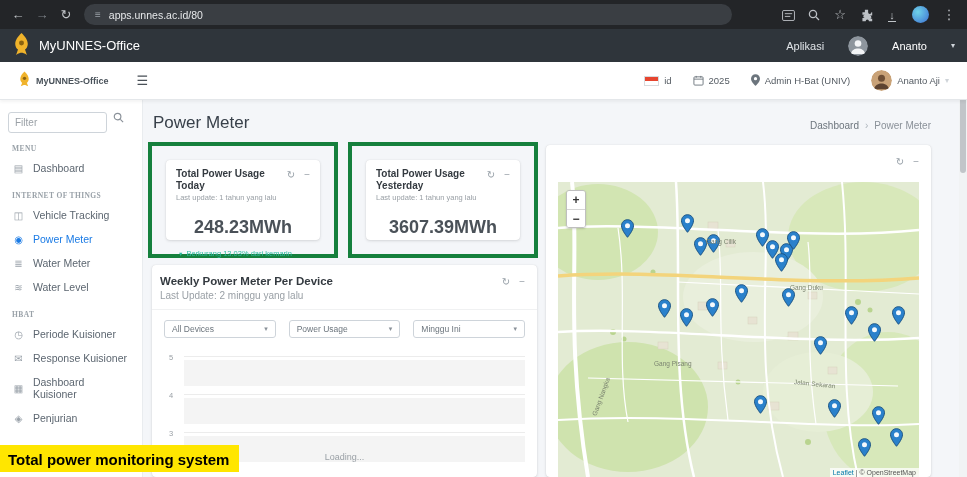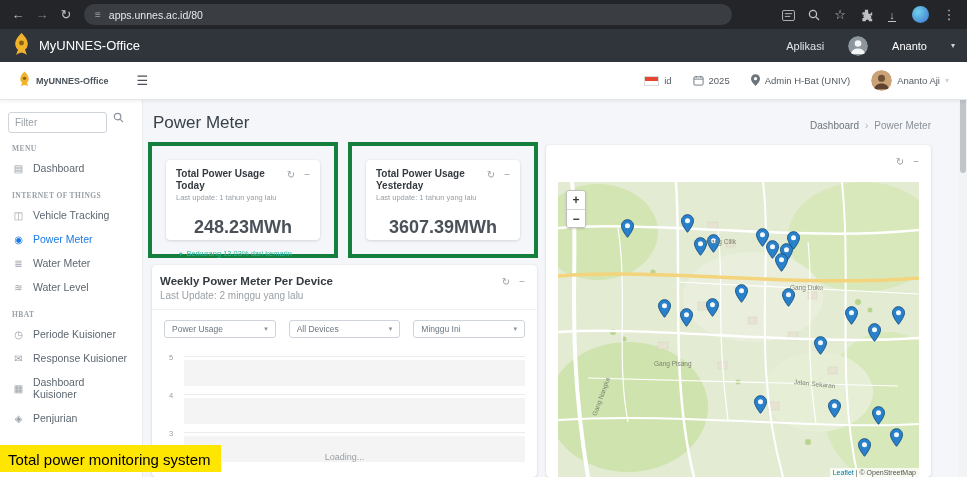--- a/index.html
+++ b/index.html
@@ -93,21 +93,21 @@
   .street { position:absolute; font-size:6.5px; color:#7b8470; white-space:nowrap; transform-origin:left center; }
   .zoomctl { position:absolute; left:8px; top:8px; width:20px; border:1px solid #bfbfbf; border-radius:3px; overflow:hidden; box-shadow:0 1px 2px rgba(0,0,0,.15); z-index:3; }
   .zbtn { width:100%; height:18px; background:#fff; font-size:12px; font-weight:bold; color:#333; text-align:center; line-height:18px; }
   .zbtn + .zbtn { border-top:1px solid #d5d5d5; }
   .attrib { position:absolute; right:0; bottom:0; background:rgba(255,255,255,.75); font-size:7px; color:#555; padding:1px 3px; white-space:pre; z-index:3; }
   .attrib .bluelink { color:#0078a8; }
 
   
   .scrollbar { position:absolute; right:0; top:62px; bottom:0; width:8px; background:#f1f3f4; }
   .scroll-thumb { position:absolute; left:1px; top:3px; width:6px; height:108px; background:#c1c5c9; border-radius:3px; }
-  .annotation { position:absolute; left:0; top:445px; background:#ffe600; color:#000; font-size:15px; font-weight:normal; padding:6px 10px 4px 8px; z-index:40; }
+  .annotation { position:absolute; left:0; top:445px; background:#ffe600; color:#000; font-size:15px; font-weight:bold; padding:6px 10px 4px 8px; z-index:40; }
 </style>
 </head>
 <body>
 
 <div class="screen">
 
   <div class="browser">
     <span class="b-ic">←</span>
     <span class="b-ic dim">→</span>
     <span class="b-ic">↻</span>
@@ -288,25 +288,25 @@
       <div class="card-head">
         <span class="card-title">Weekly Power Meter Per Device</span>
         <span class="card-sub">Last Update: 2 minggu yang lalu</span>
         <div class="tools">
           <span>↻</span>
           <span>−</span>
         </div>
       </div>
       <div class="filters">
         <div class="select">
+          <span>All Devices</span>
+          <span class="chev">▾</span>
+        </div>
+        <div class="select">
           <span>Power Usage</span>
-          <span class="chev">▾</span>
-        </div>
-        <div class="select">
-          <span>All Devices</span>
           <span class="chev">▾</span>
         </div>
         <div class="select">
           <span>Minggu Ini</span>
           <span class="chev">▾</span>
         </div>
       </div>
       <div class="chart">
         <div class="grow" style="top:10px">
             <span class="gl">5</span>

